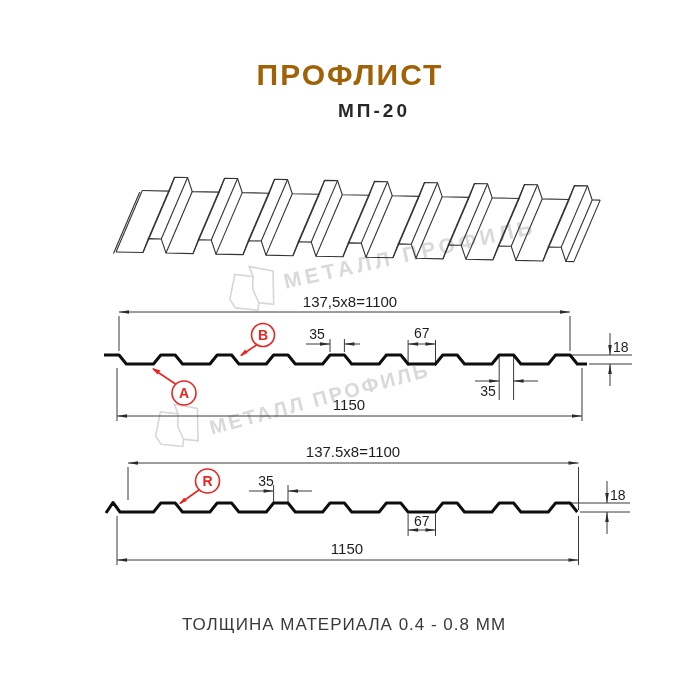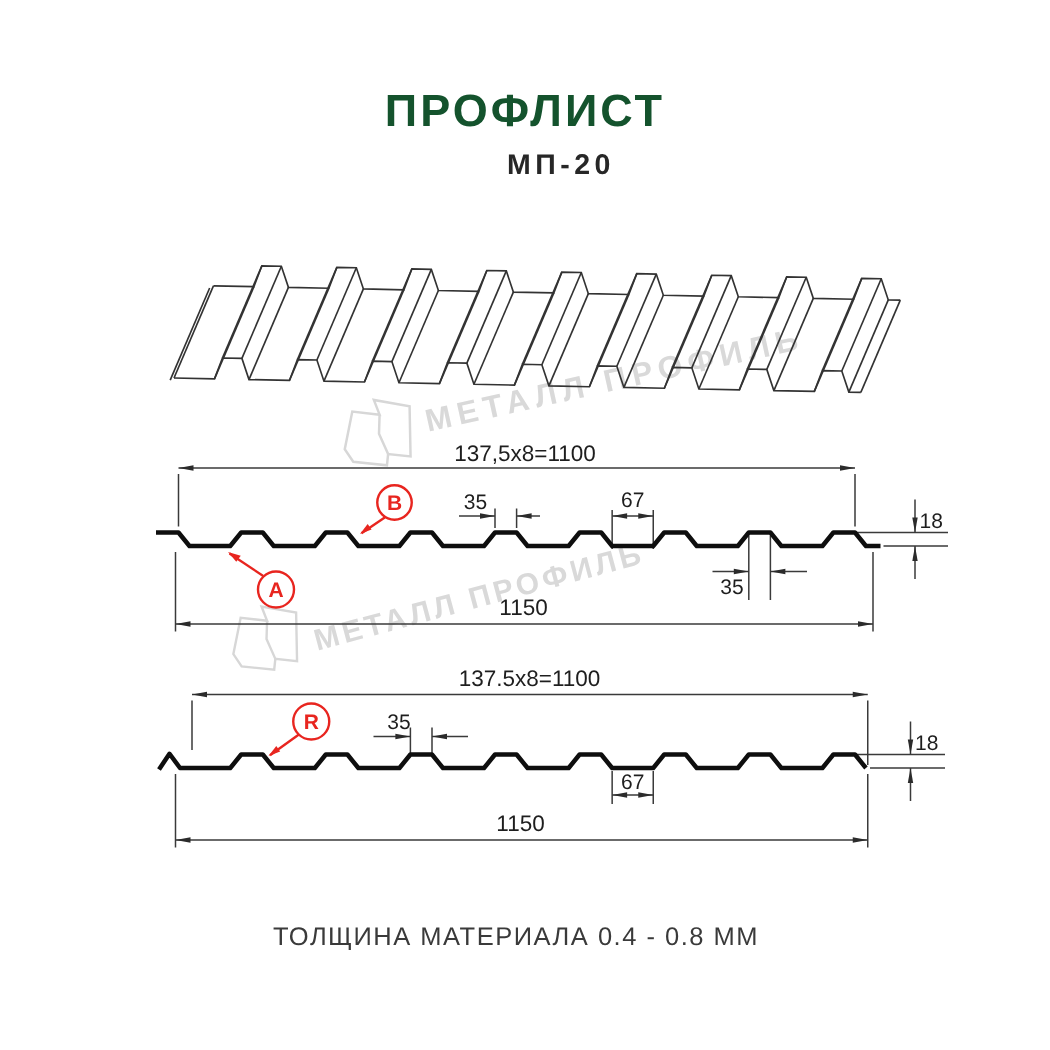--- a/index.html
+++ b/index.html
@@ -1,19 +1,19 @@
 <!DOCTYPE html>
 <html><head>
 <meta charset="utf-8">
 <style>
   html,body{margin:0;padding:0;background:#fff;}
   .canvas{position:relative;width:700px;height:700px;background:#ffffff;overflow:hidden;
           font-family:"Liberation Sans",sans-serif;}
   .page-title{position:absolute;top:58px;left:0;width:700px;text-align:center;
-              font-size:30px;font-weight:bold;letter-spacing:2px;color:#14532d;}
+              font-size:30px;font-weight:bold;letter-spacing:2px;color:#a16207;}
   .page-subtitle{position:absolute;top:100px;left:0;width:700px;text-align:center;
               font-size:19px;font-weight:bold;letter-spacing:3px;color:#272727;padding-left:24px;}
   .footer-note{position:absolute;top:615px;left:0;width:688px;text-align:center;
               font-size:17px;letter-spacing:1px;color:#3a3a3a;}
   .wm-text{position:absolute;font-weight:bold;color:#d9d9d9;white-space:nowrap;
            transform-origin:0 50%;z-index:1;user-select:none;}
   .wm-1{left:284px;top:270px;font-size:21px;letter-spacing:4px;transform:rotate(-12.5deg);}
   .wm-2{left:210px;top:417px;font-size:20px;letter-spacing:2.5px;transform:rotate(-15deg);}
   .wm-logo{position:absolute;z-index:1;}
   .wm-logo-1{left:222px;top:262px;transform:rotate(-10deg);}

